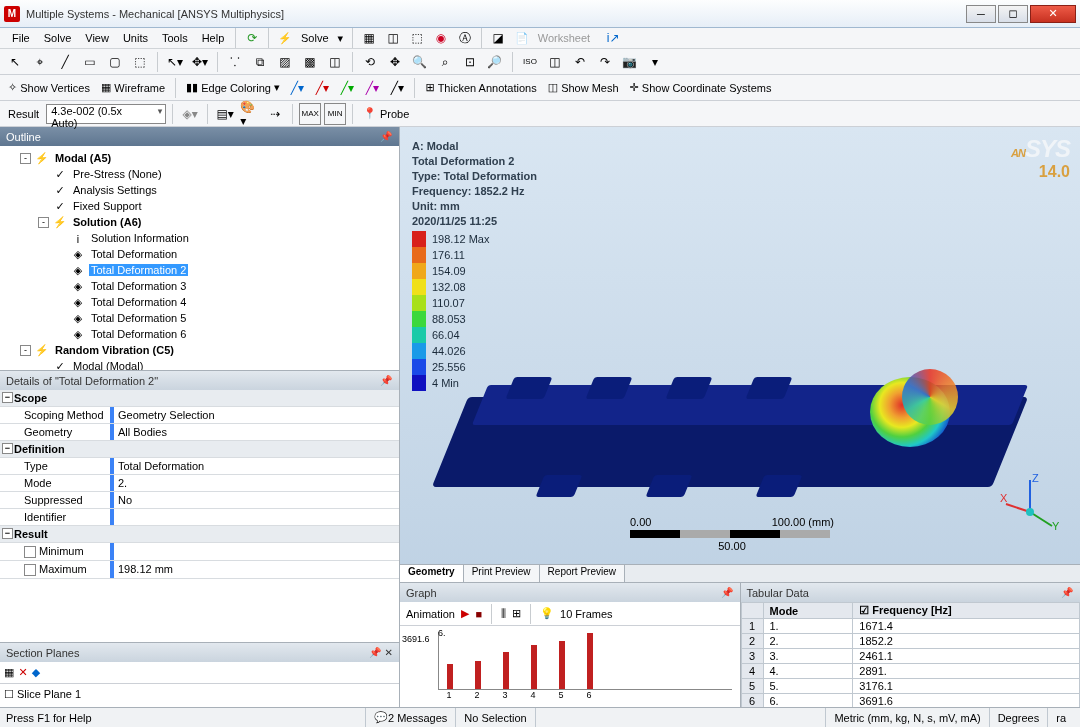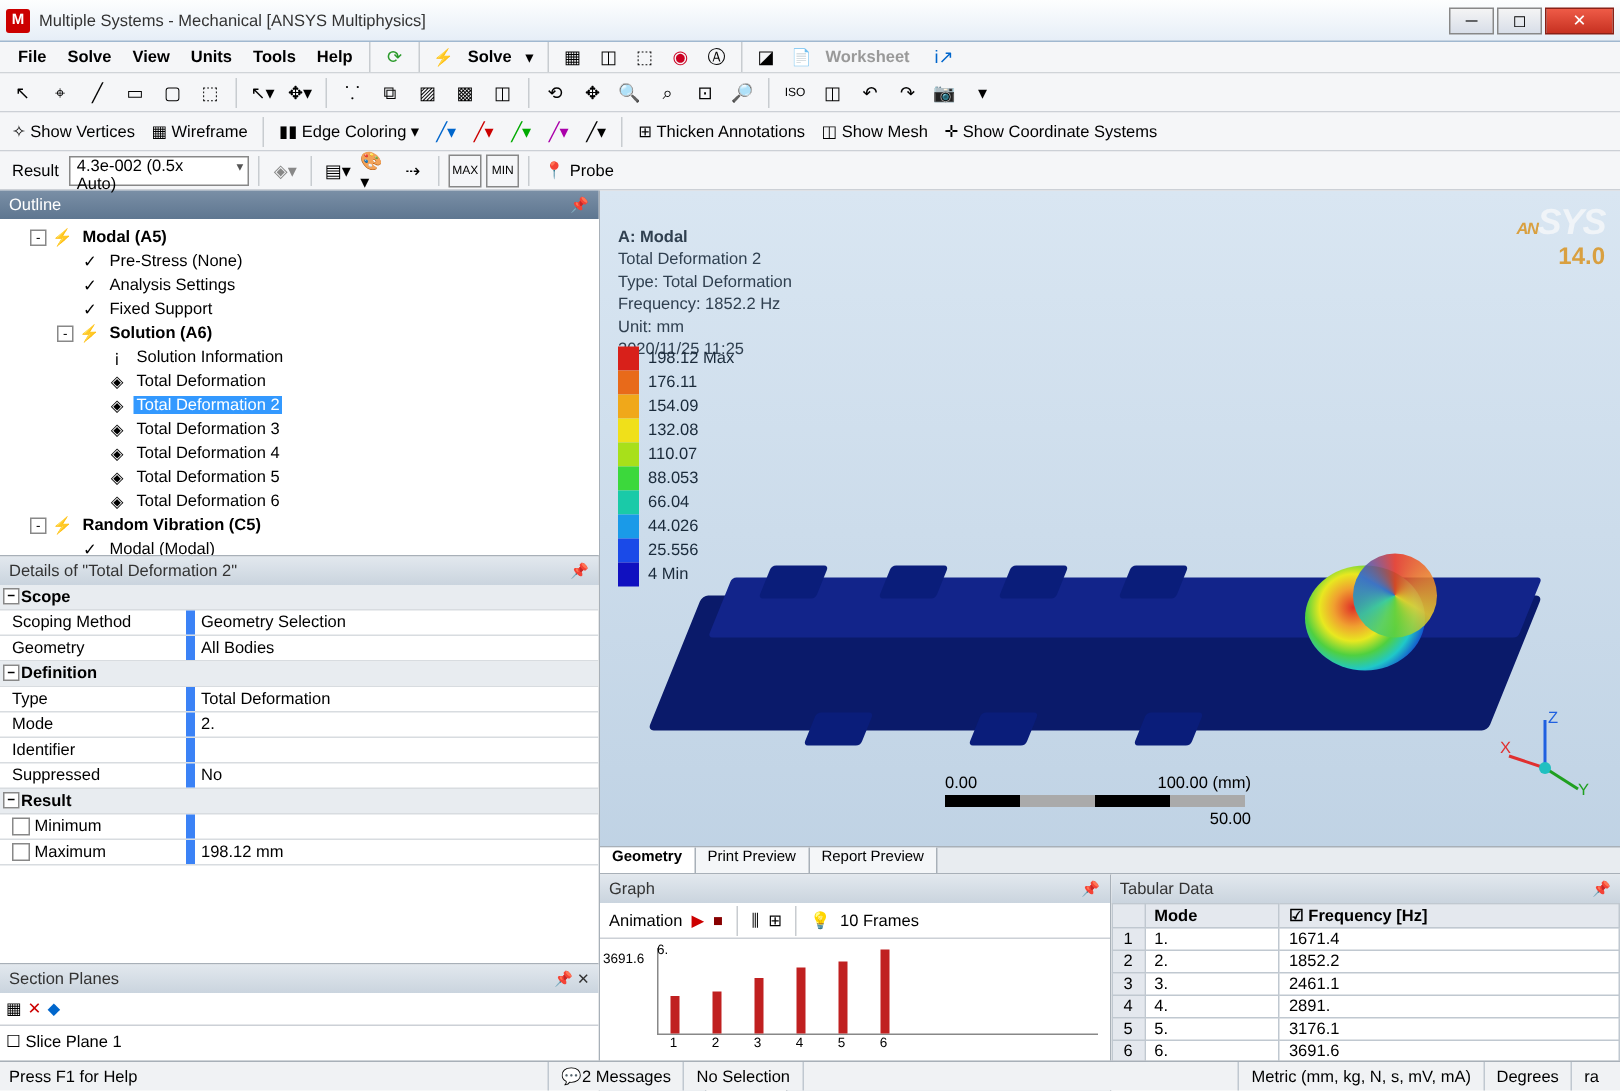--- a/index.html
+++ b/index.html
@@ -8,21 +8,21 @@
 
 .titlebar { height:28px; background:linear-gradient(#fdfefe,#e6eef7); border-bottom:1px solid #a0b8d0; display:flex; align-items:center; padding:0 4px; }
 .titlebar .icon { width:16px; height:16px; background:#c00; border-radius:2px; color:#fff; display:flex; align-items:center; justify-content:center; font-weight:bold; font-size:10px; margin-right:6px; }
 .titlebar .title { color:#333; }
 .win-btns { margin-left:auto; display:flex; }
 .win-btn { width:30px; height:18px; border:1px solid #888; background:linear-gradient(#f4f4f4,#d8dee8); margin-left:2px; display:flex; align-items:center; justify-content:center; }
 .win-btn.close { background:linear-gradient(#ee5b47,#c73121); border-color:#8a2016; color:#fff; width:46px; }
 
 
 .menubar { height:21px; background:#f5f6f8; display:flex; align-items:center; padding:0 6px; gap:2px; border-bottom:1px solid #d0d4d8; }
-.menubar span { padding:2px 6px; cursor:default;font-weight:bold; }
+.menubar span { padding:2px 6px; cursor:default; }
 
 
 .toolbar { height:26px; background:#f5f6f8; border-bottom:1px solid #ccd0d6; display:flex; align-items:center; padding:0 4px; gap:3px; }
 .tbtn { width:22px; height:22px; border:1px solid transparent; display:flex; align-items:center; justify-content:center; font-size:12px; }
 .sep { width:1px; height:20px; background:#c8ccd0; margin:0 3px; }
 .tlabel { padding:0 4px; display:flex; align-items:center; gap:3px; }
 .combo { height:20px; border:1px solid #888; background:#fff; padding:0 16px 0 4px; position:relative; }
 .combo::after { content:"▾"; position:absolute; right:3px; top:1px; font-size:9px; color:#555; }
 
 
@@ -42,32 +42,32 @@
 .tree .node .ticon { width:16px; height:16px; margin-right:3px; display:inline-flex; align-items:center; justify-content:center; font-size:11px; }
 .tree .node .lbl { padding:0 2px; }
 .tree .node .lbl.bold { font-weight:bold; }
 .tree .node .lbl.sel { background:#3399ff; color:#fff; }
 
 
 .details { flex:1; background:#fff; overflow:auto; }
 .details .drow { display:flex; border-bottom:1px solid #d8dce0; }
 .details .dcat { background:#e8ecf0; padding:2px 4px 2px 14px; font-weight:bold; flex:1; position:relative; }
 .details .dcat::before { content:"−"; position:absolute; left:2px; top:2px; width:9px; height:9px; border:1px solid #888; font-size:9px; line-height:8px; text-align:center; background:#fff; }
-.details .dkey { width:130px; padding:2px 4px 2px 8px; border-right:6px solid #3b82f6; }
+.details .dkey { width:114px; padding:2px 4px 2px 24px; border-right:4px solid #3b82f6; }
 .details .dval { flex:1; padding:2px 4px; }
 .details .chk { width:12px; height:12px; border:1px solid #888; display:inline-block; margin-right:3px; vertical-align:middle; }
 
 
 .secplanes { height:90px; background:#fff; border-top:1px solid #a8b0b8; display:flex; flex-direction:column; }
 .secplanes .sptools { height:22px; border-bottom:1px solid #ccd0d6; display:flex; align-items:center; padding:0 4px; gap:4px; }
 .secplanes .splist { flex:1; padding:4px; }
 
 
 .viewport { flex:1; background:linear-gradient(#d9e6f2,#bfd2e4); position:relative; overflow:hidden; }
-.vp-info { position:absolute; left:12px; top:24px; color:#304050; line-height:15px; }
+.vp-info { position:absolute; left:12px; top:12px; color:#304050; line-height:15px;font-weight:bold; }
 .vp-logo { position:absolute; right:10px; top:8px; text-align:right; }
 .vp-logo .an { font-size:24px; font-weight:bold; font-style:italic; color:#f0f4f8; letter-spacing:-1px; }
 .vp-logo .an .red { color:#d9a040; }
 .vp-logo .ver { color:#d9a040; font-size:16px; font-weight:bold; }
 .legend { position:absolute; left:12px; top:104px; }
 .legend .bar { width:14px; height:16px; display:inline-block; }
 .legend .row { display:flex; align-items:center; height:16px; }
 .legend .lval { margin-left:6px; color:#1a2a3a; font-size:11px; }
 .triad { position:absolute; right:20px; bottom:50px; width:60px; height:60px; }
 .scalebar { position:absolute; left:230px; bottom:30px; color:#000; }
@@ -308,26 +308,26 @@
         </div>
         <div class="drow">
           <div class="dkey">Type</div>
           <div class="dval">Total Deformation</div>
         </div>
         <div class="drow">
           <div class="dkey">Mode</div>
           <div class="dval">2.</div>
         </div>
         <div class="drow">
+          <div class="dkey">Suppressed</div>
+          <div class="dval">No</div>
+        </div>
+        <div class="drow">
           <div class="dkey">Identifier</div>
           <div class="dval"></div>
-        </div>
-        <div class="drow">
-          <div class="dkey">Suppressed</div>
-          <div class="dval">No</div>
         </div>
         <div class="drow">
           <div class="dcat">Result</div>
         </div>
         <div class="drow">
           <div class="dkey"><span class="chk"></span>Minimum</div>
         </div>
         <div class="drow">
           <div class="dkey"><span class="chk"></span>Maximum</div>
           <div class="dval">198.12 mm</div>
@@ -422,21 +422,21 @@
         <div style="display:flex;justify-content:space-between;width:204px">
             <span>0.00</span>
             <span>100.00 (mm)</span>
           </div>
         <div class="bar">
             <div class="seg" style="background:#000"></div>
             <div class="seg" style="background:#aaa"></div>
             <div class="seg" style="background:#000"></div>
             <div class="seg" style="background:#aaa"></div>
           </div>
-        <div style="text-align:right;width:204px"><span>50.00</span></div>
+        <div style="text-align:center;width:204px"><span>50.00</span></div>
       </div>
 
       <svg class="triad" viewBox="0 0 60 60">
         <line x1="30" y1="40" x2="30" y2="8" stroke="#2060e0" stroke-width="2"></line>
           <text x="32" y="10" fill="#2060e0" font-size="10">Z</text>
         <line x1="30" y1="40" x2="6" y2="32" stroke="#e03030" stroke-width="2"></line>
           <text x="0" y="30" fill="#e03030" font-size="10">X</text>
         <line x1="30" y1="40" x2="52" y2="54" stroke="#20a020" stroke-width="2"></line>
           <text x="52" y="58" fill="#20a020" font-size="10">Y</text>
         <circle cx="30" cy="40" r="4" fill="#20c0c0"></circle>

